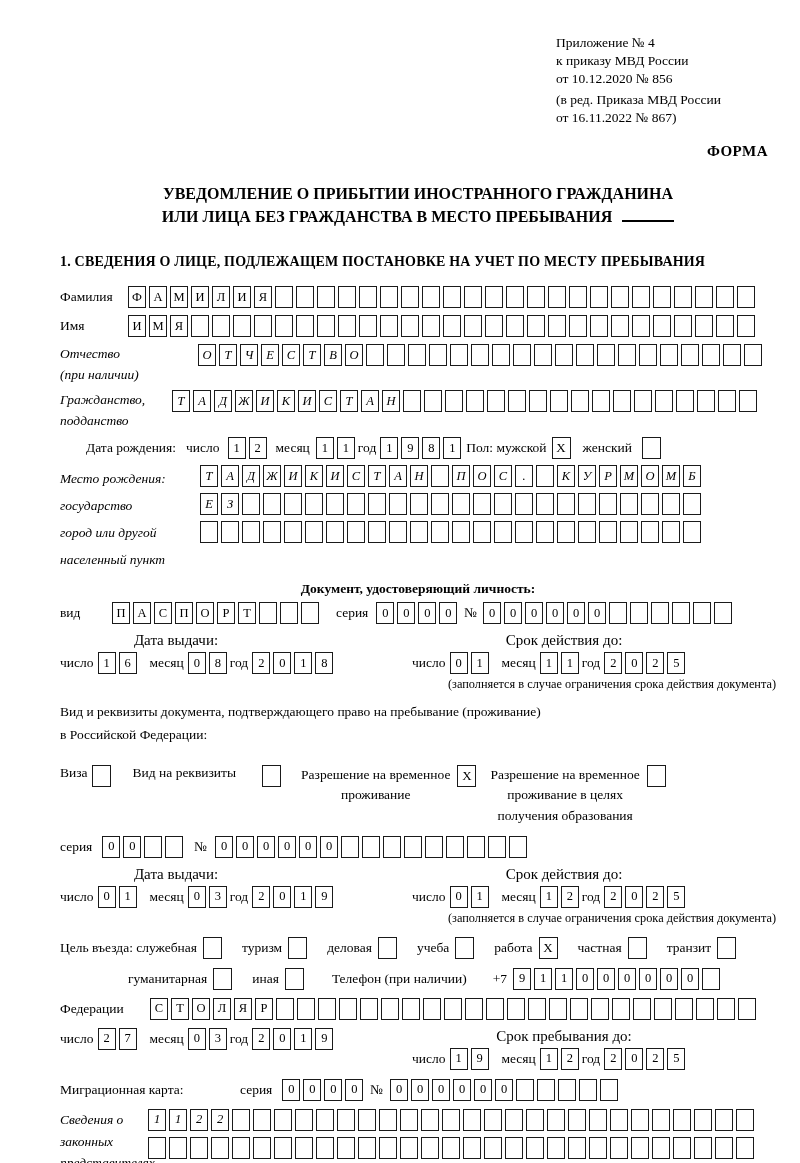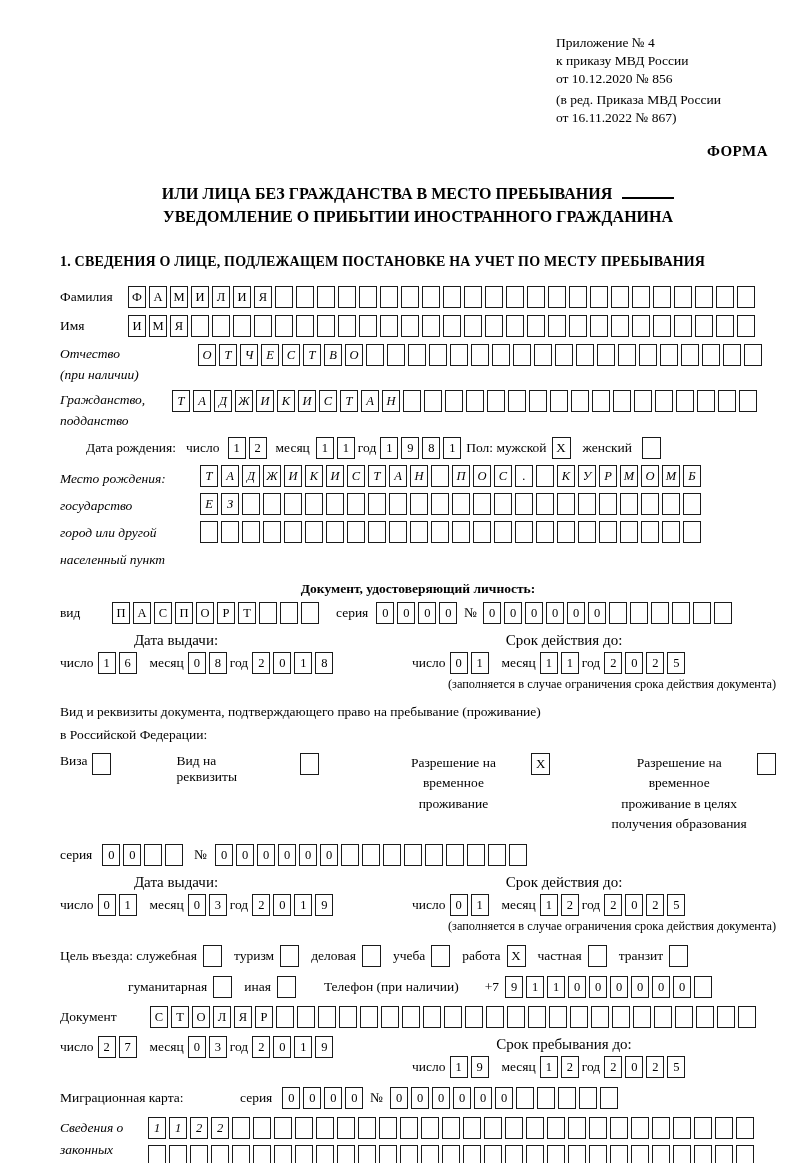--- a/index.html
+++ b/index.html
@@ -30,46 +30,46 @@
   .dcol2{flex:1;}
   .dttl{font-size:15px;text-align:center;margin-bottom:3px;}
   .dttl.c1{padding-right:120px;}
   .dttl.c2{text-align:center;padding-right:60px;}
   .dg{display:flex;align-items:center;font-size:13.5px;}
   .dg .dlbl{margin-right:4px;}
   .dnote{font-size:12.3px;margin-top:3px;text-align:right;}
   .plaintext{font-size:13.5px;margin-top:9px;line-height:1.7;font-family:Liberation Serif, serif;}
   .docheading{font-weight:bold;font-size:13.5px;text-align:center;margin-top:8px;}
   
-  .optrow{display:flex;align-items:flex-start;margin-top:6px;font-size:13.5px;gap:44px;}
+  .optrow{display:flex;align-items:flex-start;margin-top:18px;font-size:13.5px;}
   .opt{display:flex;align-items:flex-start;}
   .opt .cb{margin-left:7px;}
   .optlines{text-align:center;line-height:1.5;}
   .purline{display:flex;align-items:center;font-size:13.5px;margin-top:9px;flex-wrap:nowrap;}
   .purline .cb{margin-left:6px;}
-  .purline .plabel{margin-left:12px;}
+  .purline .plabel{margin-left:20px;}
 </style>
 </head>
 <body>
 
 <div class="page">
 
   <div class="hdr">
     <div>Приложение № 4</div>
     <div>к приказу МВД России</div>
     <div>от 10.12.2020 № 856</div>
     <div class="grp2">(в ред. Приказа МВД России</div>
     <div>от 16.11.2022 № 867)</div>
   </div>
 
   <div class="forma">ФОРМА</div>
 
   <div class="title">
+    <div>УВЕДОМЛЕНИЕ О ПРИБЫТИИ ИНОСТРАННОГО ГРАЖДАНИНА</div>
     <div><span>ИЛИ ЛИЦА БЕЗ ГРАЖДАНСТВА В МЕСТО ПРЕБЫВАНИЯ</span><span class="blank-line"></span></div>
-    <div>УВЕДОМЛЕНИЕ О ПРИБЫТИИ ИНОСТРАННОГО ГРАЖДАНИНА</div>
   </div>
 
   <div class="sect">1. СВЕДЕНИЯ О ЛИЦЕ, ПОДЛЕЖАЩЕМ ПОСТАНОВКЕ НА УЧЕТ ПО МЕСТУ ПРЕБЫВАНИЯ</div>
 
   <div class="row" style="margin-top:16px;">
     <span class="lbl" style="width:68px;">Фамилия</span>
     <span class="cells">
         <span class="cell">Ф</span>
         <span class="cell">А</span>
         <span class="cell">М</span>
@@ -553,21 +553,21 @@
         <span class="cell">0</span>
         <span class="cell">0</span>
         <span class="cell">0</span>
         <span class="cell">0</span>
         <span class="cell">0</span>
         <span class="cell"></span>
       </span>
   </div>
 
   <div class="row" style="margin-top:8px;">
-    <span class="lbl" style="width:90px;">Документ</span>
+    <span class="lbl" style="width:90px;">Федерации</span>
     <span class="cells">
         <span class="cell">С</span>
         <span class="cell">Т</span>
         <span class="cell">О</span>
         <span class="cell">Л</span>
         <span class="cell">Я</span>
         <span class="cell">Р</span>
         <span class="cell"></span>
         <span class="cell"></span>
         <span class="cell"></span>

